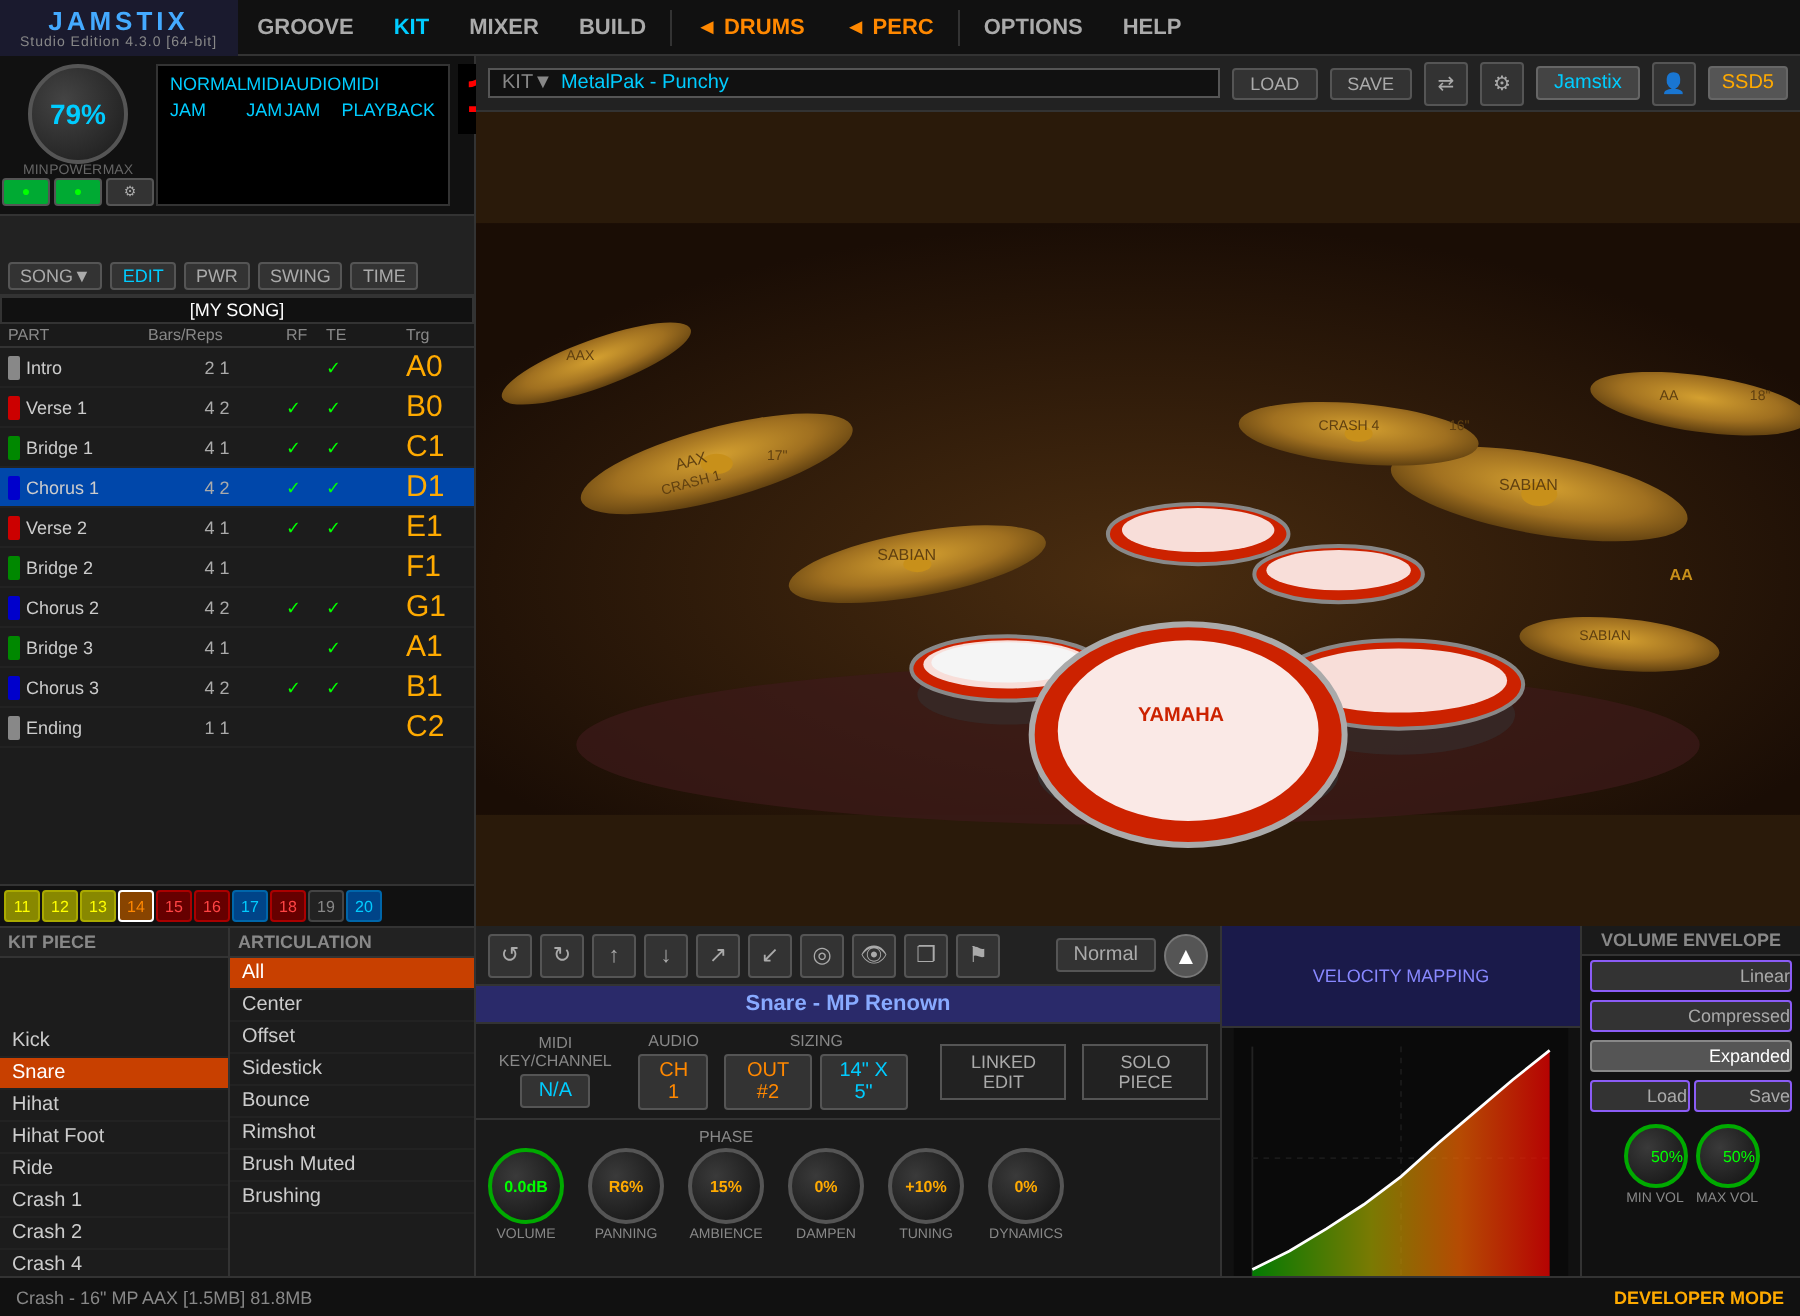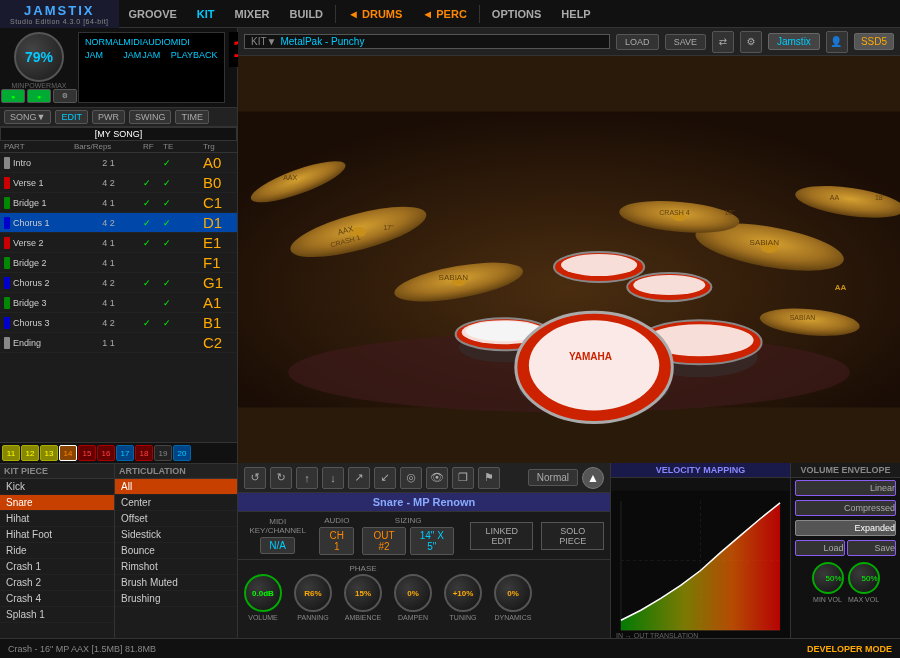--- a/index.html
+++ b/index.html
@@ -163,20 +163,21 @@
       border-bottom: 1px solid #333;
     }
     .song-btn {
       background: #333;
       border: 1px solid #555;
       color: #aaa;
       font-size: 9px;
       padding: 1px 5px;
       cursor: pointer;
       border-radius: 2px;
+      margin-top: 21px;
     }
     .song-btn.active { color: #0cf; }
     .song-name-display {
       background: #111;
       border: 1px solid #333;
       padding: 1px 4px;
       color: #fff;
       font-size: 9px;
       text-align: center;
     }
@@ -240,21 +241,21 @@
       flex-direction: column;
     }
     .section-header {
       background: #222;
       padding: 2px 4px;
       font-size: 9px;
       color: #888;
       font-weight: bold;
       border-bottom: 1px solid #333;
     }
-    .kit-list { flex: 1; overflow-y: auto; }
+    .kit-list { flex: 1; overflow-y: auto; margin-top: 34px; }
     .kit-item {
       padding: 2px 6px;
       font-size: 10px;
       cursor: pointer;
       border-bottom: 1px solid #222;
     }
     .kit-item.selected { background: #c84000; color: #fff; }
 
     .articulation-section {
       flex: 1;
@@ -452,24 +453,24 @@
       bottom: 0;
       width: 180px;
       height: 195px;
       background: #111;
       border-left: 1px solid #333;
       display: flex;
       flex-direction: column;
     }
     .vel-header {
       background: #1a1a4a;
-      padding: 2px 4px;
+      padding: 20px 4px;
       font-size: 9px;
       color: #88f;
-      font-weight: bold;
+      font-weight: normal;
       text-align: center;
       border-bottom: 1px solid #333;
     }
     .vel-chart {
       flex: 1;
       position: relative;
       overflow: hidden;
     }
 
     

